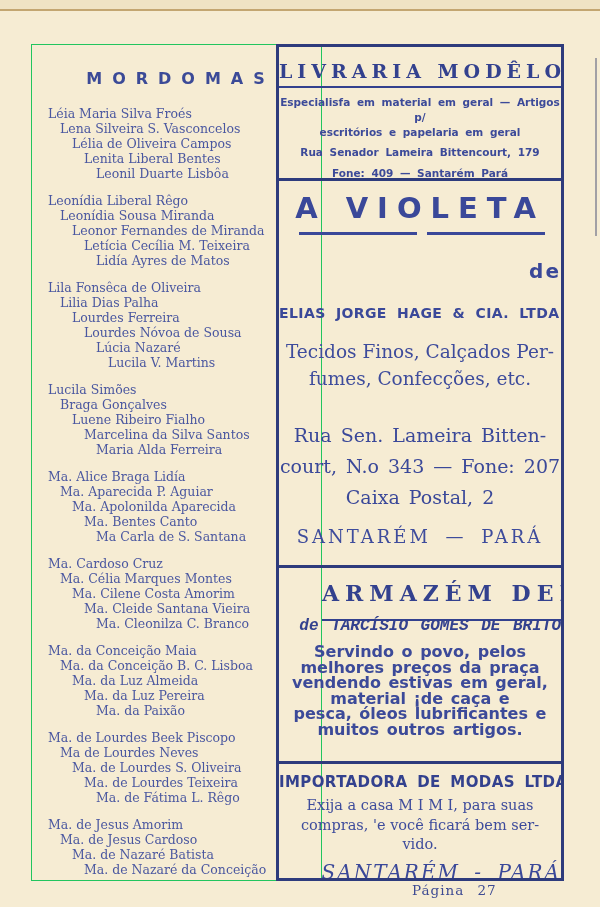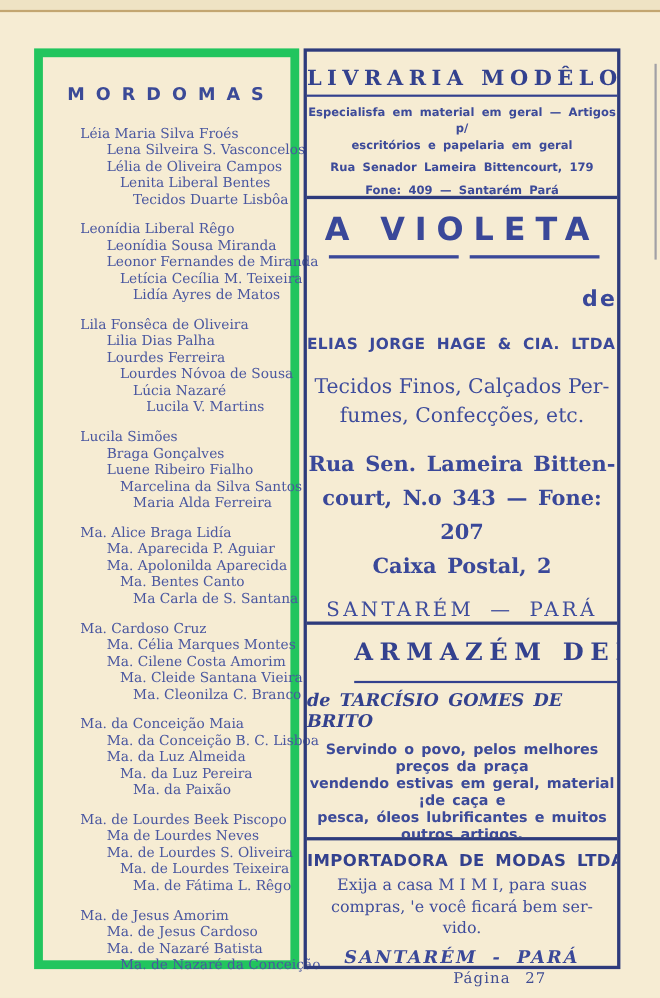--- a/index.html
+++ b/index.html
@@ -15,36 +15,35 @@
     position:absolute; top:0; left:0; right:0; height:9px;
     background:#efe3c4; border-bottom:2px solid #c3a671;
   }
   .right-edge-mark {
     position:absolute; right:3px; top:58px; width:2px; height:178px;
     background:#5d6280; opacity:.55;
   }
 
   
   .left-box {
-    position:absolute; left:31px; top:44px; width:241px; height:837px;
-    border:8px solid #22c55e; box-sizing:border-box;
+    position:absolute; left:31px; top:44px; width:291px; height:837px;
+    border:1px solid #22c55e; box-sizing:border-box;
   }
   .mordomas-title {
     text-align:center; margin:24px 0 18px 8px;
     font-family:"DejaVu Sans", sans-serif; font-weight:bold;
     font-size:16px; letter-spacing:10px; color:#3b4a97;
   }
   .name-group { margin:0 0 12px 0; }
   .name-line {
     font-size:12.5px; line-height:15px; color:#4a57a0;
     white-space:nowrap;
-    margin-left:18px;
   }
   .name-group .name-line:nth-child(1){ padding-left:16px; }
-  .name-group .name-line:nth-child(2){ padding-left:40px; }
+  .name-group .name-line:nth-child(2){ padding-left:28px; }
   .name-group .name-line:nth-child(3){ padding-left:40px; }
   .name-group .name-line:nth-child(4){ padding-left:52px; }
   .name-group .name-line:nth-child(5){ padding-left:64px; }
   .name-group .name-line:nth-child(6){ padding-left:76px; }
 
   
   .right-box {
     position:absolute; left:276px; top:44px; width:288px; height:837px;
     border:3px solid #2e3b7c; box-sizing:border-box;
     display:flex; flex-direction:column;
@@ -86,59 +85,59 @@
     text-align:center; margin-top:22px;
     font-family:"DejaVu Sans", sans-serif; font-weight:bold;
     font-size:14px; letter-spacing:.4px; word-spacing:5px; color:#3a4899;
     white-space:nowrap;
   }
   .violeta-desc {
     margin-top:17px; text-align:center;
     font-size:18.5px; line-height:27px; color:#3e4c9c;
   }
   .violeta-addr {
-    margin-top:15px; text-align:center; font-weight:bold;
+    margin-top:28px; text-align:center; font-weight:normal;
     font-size:19px; line-height:31px; color:#3a4899; word-spacing:3px;
   }
   .violeta-city {
     margin-top:13px; text-align:center;
     font-size:18px; letter-spacing:3px; word-spacing:6px; color:#3e4c9c;
   }
 
   
   .delta-title { text-align:center; margin-top:12px; }
   .delta-title span {
     font-weight:bold; font-size:22px; letter-spacing:6px; color:#33418e;
     border-bottom:2px solid #33418e; padding-bottom:13px; white-space:nowrap;margin-left:43px;
   }
   .delta-owner {
-    text-align:left; margin-top:21px;
+    text-align:right; margin-top:11px;
     font-style:italic; font-weight:bold; font-size:16px;
-    color:#33418e; word-spacing:3px;
+    color:#33418e; word-spacing:3px;font-family:Liberation Mono, monospace;
   }
   .delta-body {
     margin-top:9px; text-align:center;
     font-family:"DejaVu Sans", sans-serif; font-weight:bold;
-    font-size:13px; line-height:15.5px; color:#3c4a99; word-spacing:2px;
+    font-size:16px; line-height:15.5px; color:#3c4a99; word-spacing:2px;
   }
 
   
   .imp-title {
     margin-top:9px; text-align:center;
     font-family:"DejaVu Sans", sans-serif; font-weight:800;
     font-size:15px; letter-spacing:.4px; word-spacing:4px; color:#33418e;
     white-space:nowrap;
   }
   .imp-body {
     margin-top:5px; text-align:center;
     font-size:14.5px; line-height:19.5px; color:#3e4c9c;
   }
   .imp-city {
-    margin-top:5px; text-align:center;
-    font-style:italic; font-weight:bold; font-size:16px;
+    margin-top:5px; text-align:right;
+    font-style:italic; font-weight:normal; font-size:20px;
     letter-spacing:2px; word-spacing:6px; color:#3a4899;
   }
 
   .page-number {
     position:absolute; left:412px; top:882px;
     font-size:13.5px; color:#3e4b93; letter-spacing:1px; word-spacing:8px;
   }
 </style>
 </head>
 <body>
@@ -147,21 +146,21 @@
   <div class="top-edge"></div>
   <div class="right-edge-mark"></div>
 
   <div class="left-box">
     <div class="mordomas-title">MORDOMAS</div>
     <div class="name-group">
         <div class="name-line">Léia Maria Silva Froés</div>
         <div class="name-line">Lena Silveira S. Vasconcelos</div>
         <div class="name-line">Lélia de Oliveira Campos</div>
         <div class="name-line">Lenita Liberal Bentes</div>
-        <div class="name-line">Tecidos Duarte Lisbôa</div>
+        <div class="name-line">Leonil Duarte Lisbôa</div>
       </div>
     <div class="name-group">
         <div class="name-line">Leonídia Liberal Rêgo</div>
         <div class="name-line">Leonídia Sousa Miranda</div>
         <div class="name-line">Leonor Fernandes de Miranda</div>
         <div class="name-line">Letícia Cecília M. Teixeira</div>
         <div class="name-line">Lidía Ayres de Matos</div>
       </div>
     <div class="name-group">
         <div class="name-line">Lila Fonsêca de Oliveira</div>

